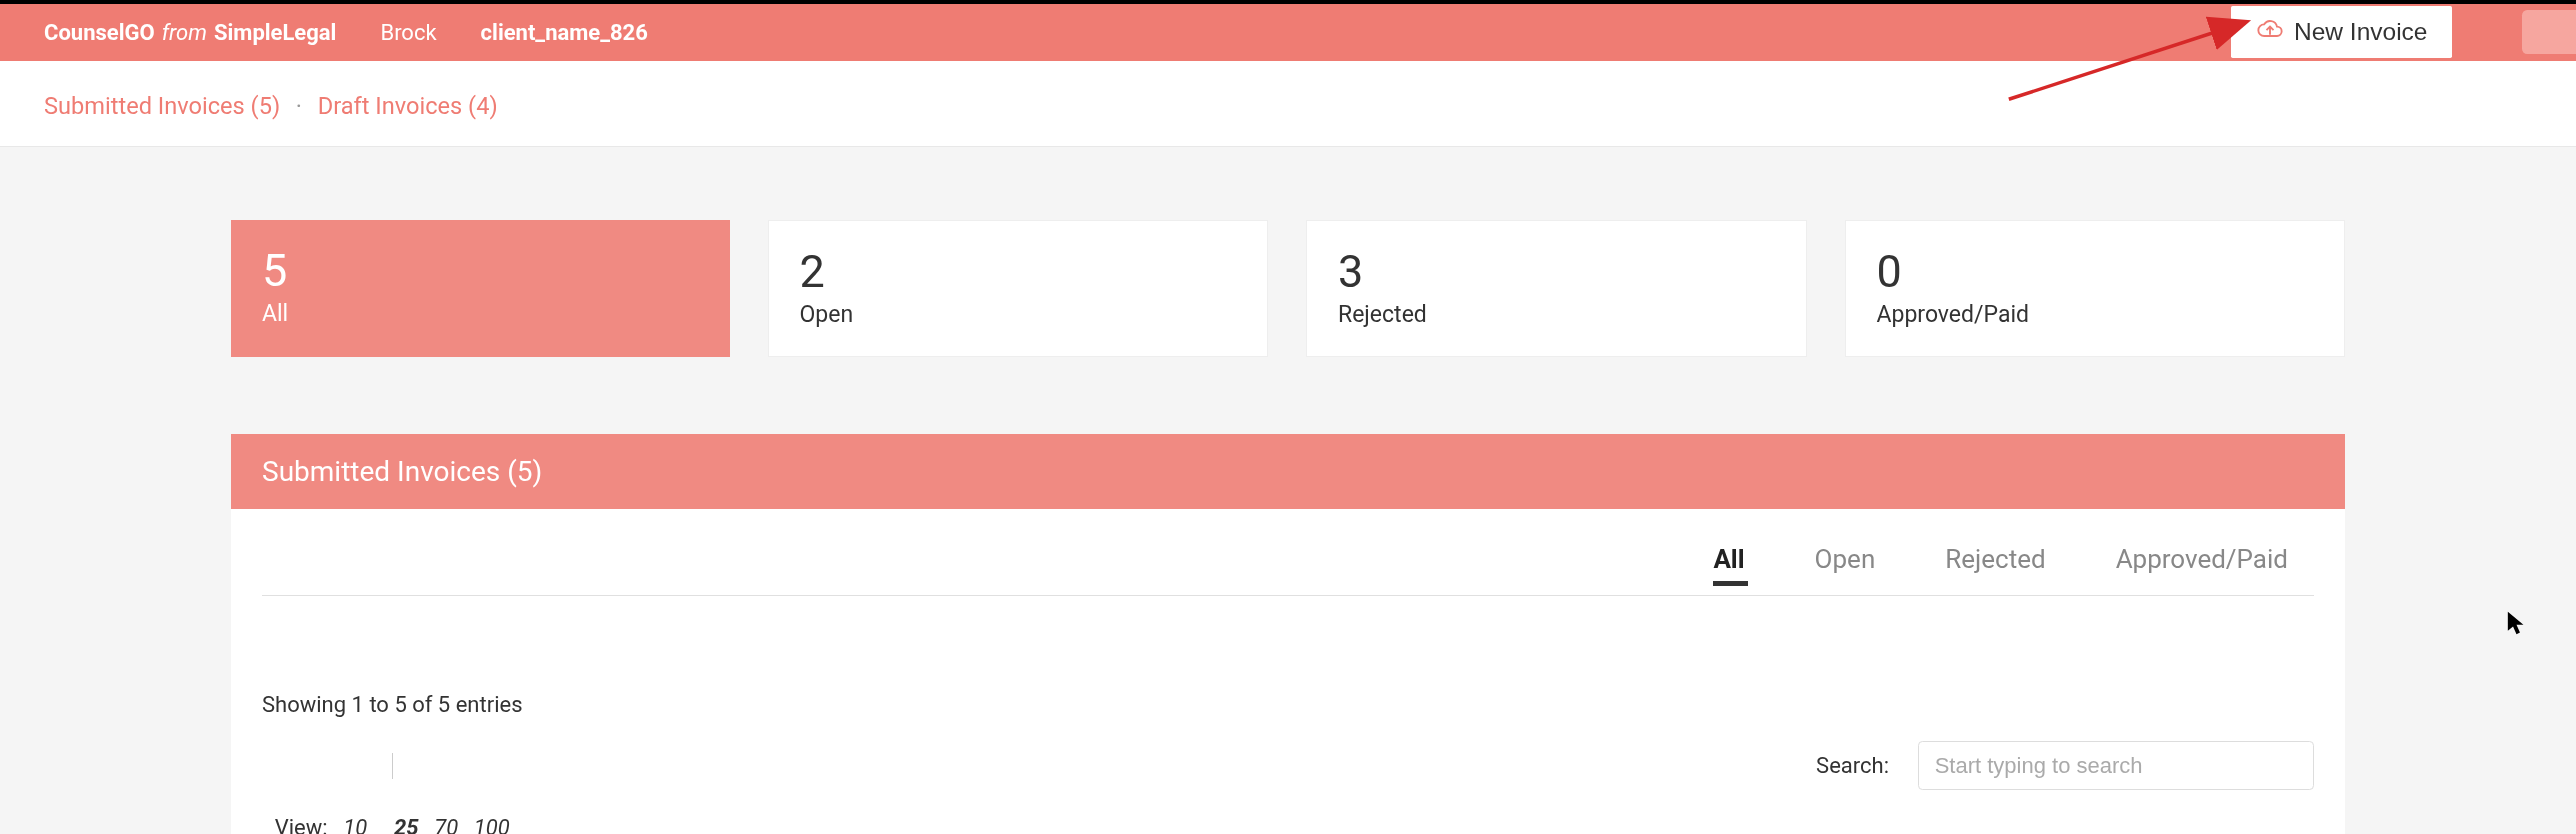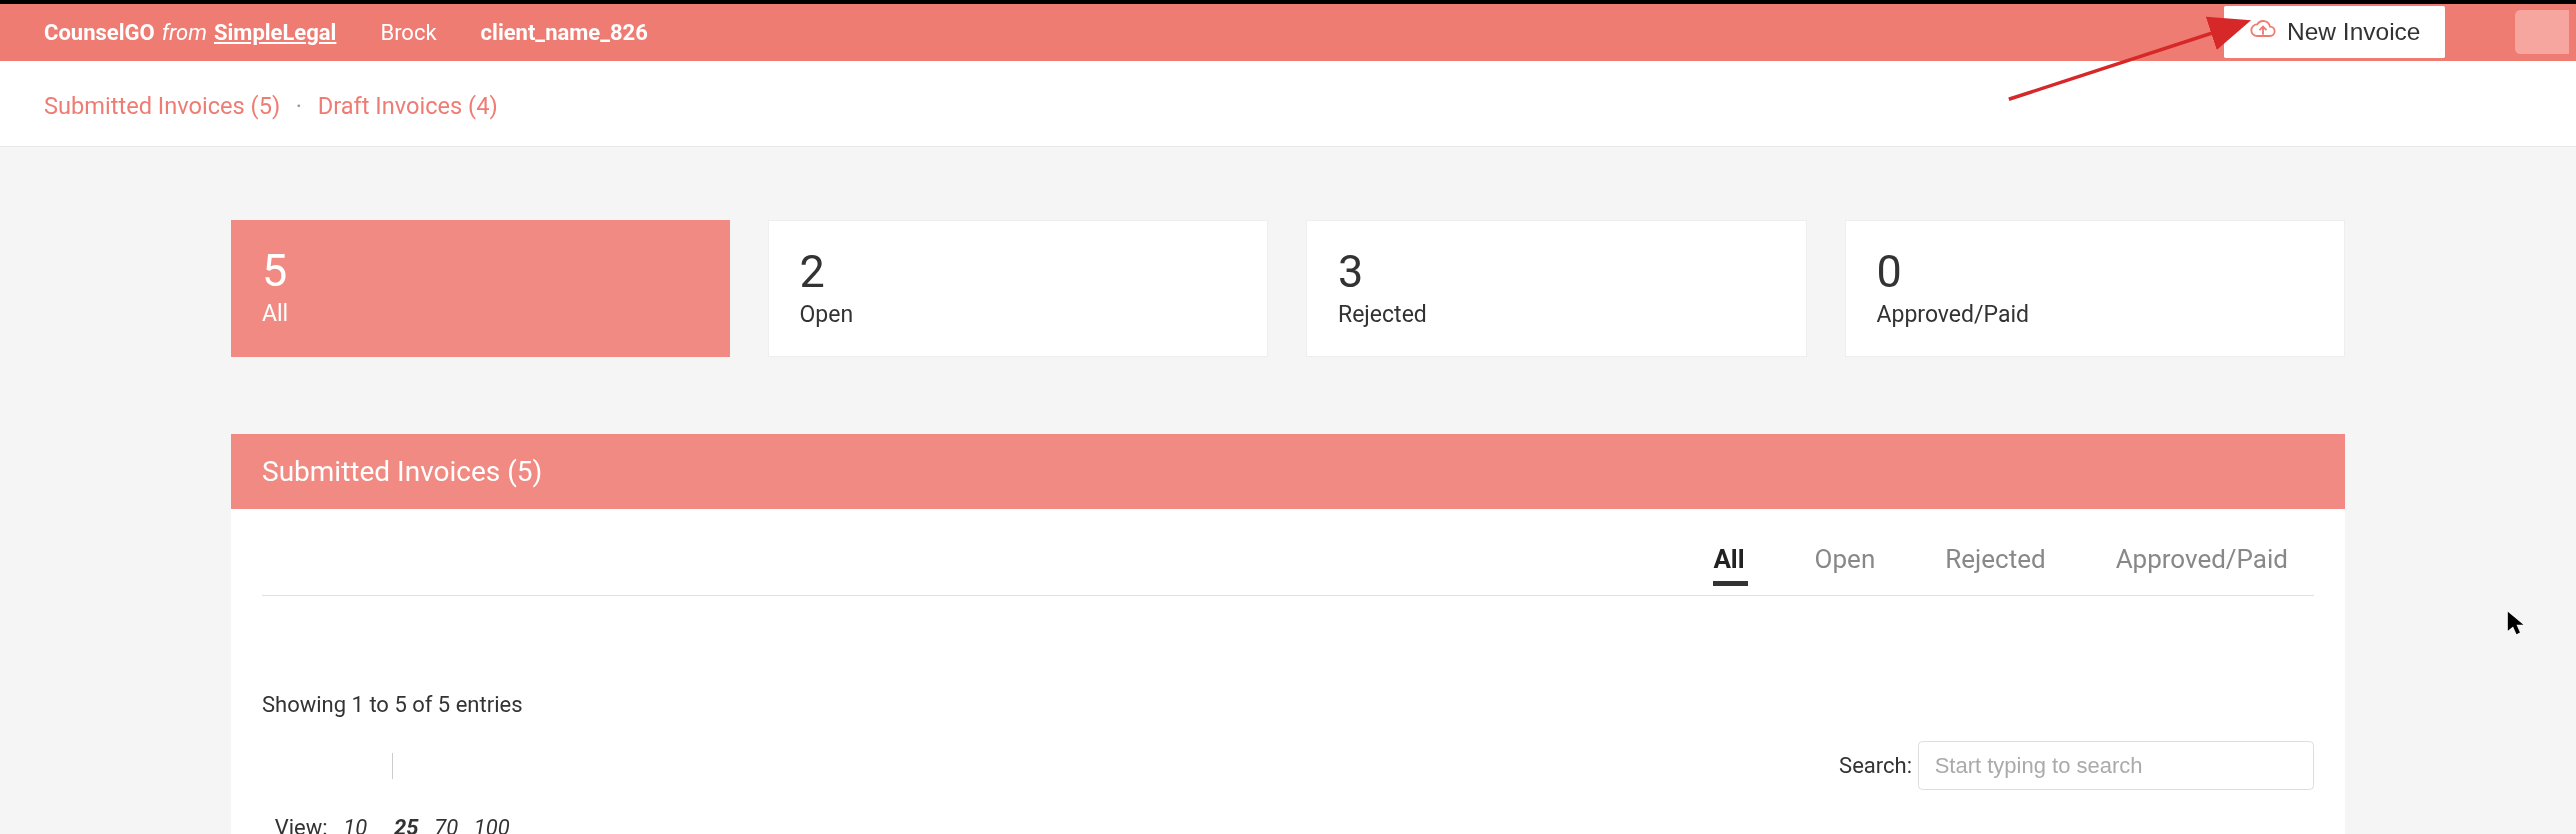--- a/index.html
+++ b/index.html
@@ -29,26 +29,26 @@
       gap: 44px;
       font-size: 22px;
     }
     .brand-group {
       display: flex;
       align-items: baseline;
       gap: 7px;
     }
     .brand-main { font-weight: 700; }
     .brand-from { font-weight: 400; font-style: italic; }
-    .brand-sub { font-weight: 700; text-decoration: underline; }
+    .brand-sub { font-weight: 700; }
     .header-user { font-weight: 400; }
     .header-client { font-weight: 700; }
     .header-right {
       position: absolute;
-      right: 7px;
+      right: 0;
       display: flex;
       align-items: center;
       gap: 70px;
     }
     .new-invoice-btn {
       background: #fff;
       color: #333;
       border: none;
       font-size: 24.5px;
       padding: 8.7px 24.5px;
@@ -163,21 +163,21 @@
     .view-sep {
       border-left: 0.9px solid #ccc;
       height: 26px;
     }
     .view-group { display: flex; align-items: center; gap: 15.7px; }
     .view-opt { cursor: pointer; font-style: italic; }
     .view-opt.active { font-weight: 700; margin-left: 11px; }
     .search-group {
       display: flex;
       align-items: center;
-      gap: 6px;
+      gap: 29px;
     }
     .search-input {
       border: 0.9px solid #ddd;
       border-radius: 4.4px;
       padding: 10.5px 15.7px;
       font-size: 22px;
       width: 396px;
       color: #333;
     }
     .search-input::placeholder { color: #aaa; }

